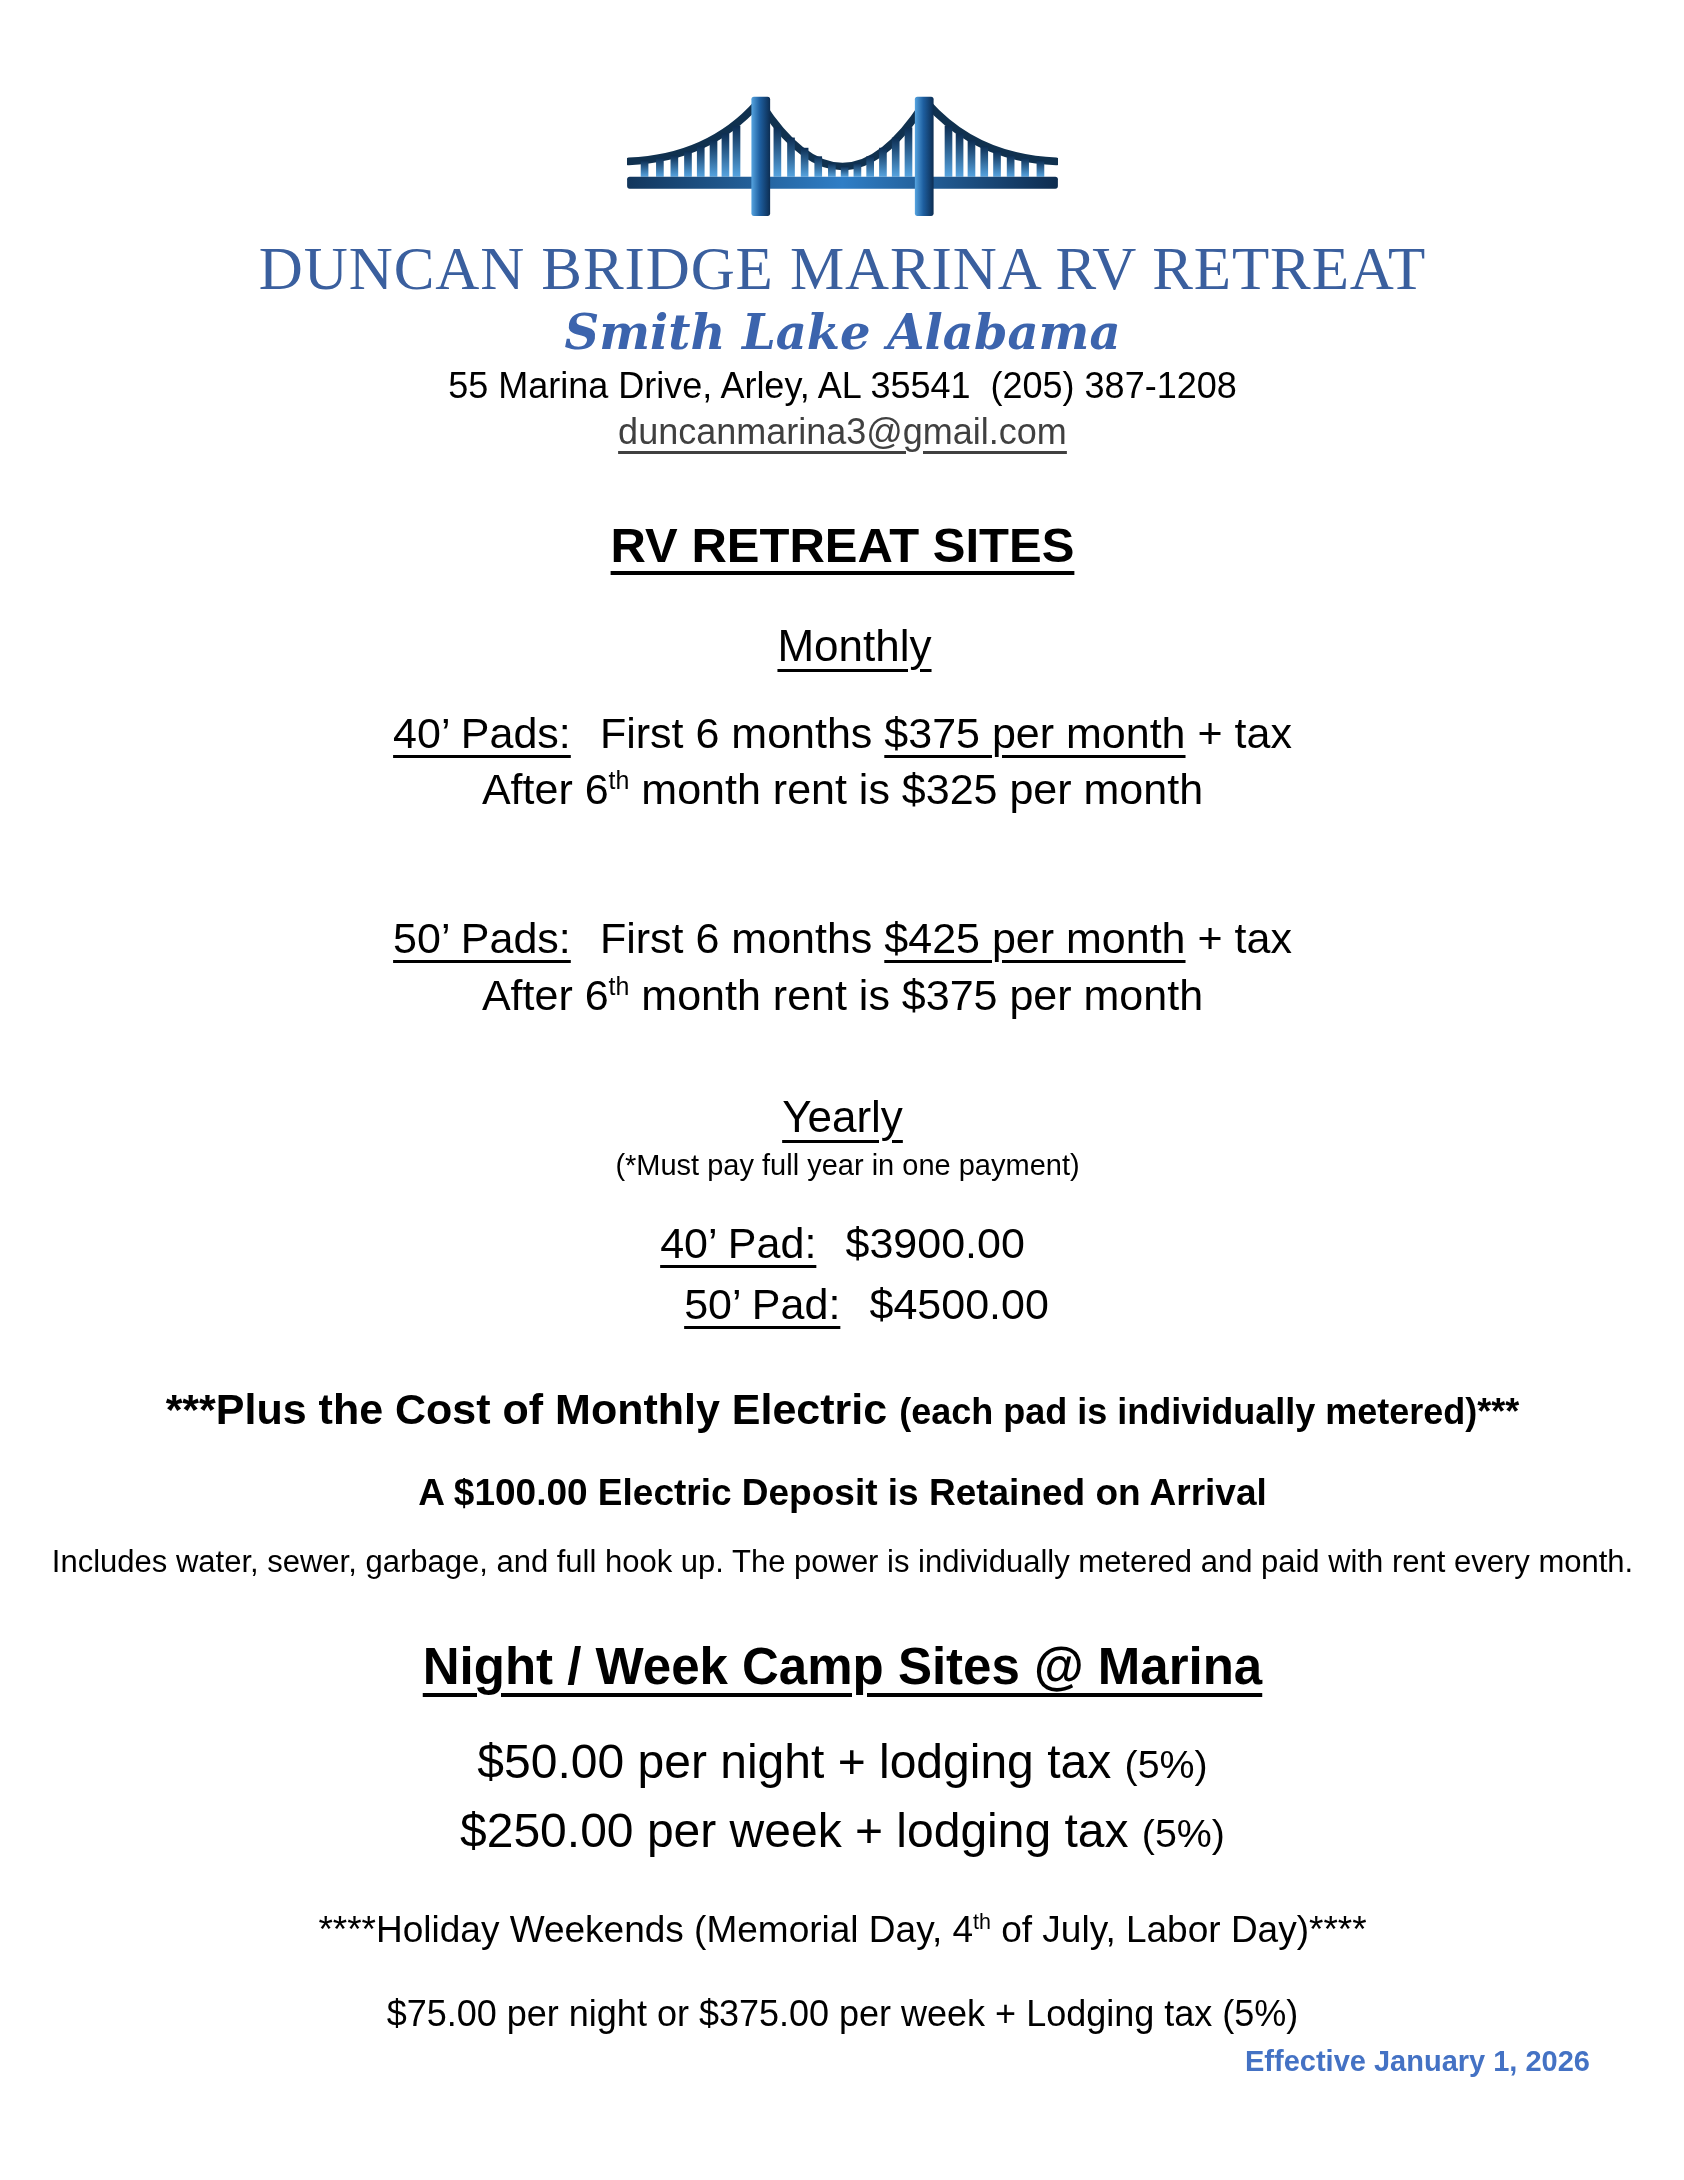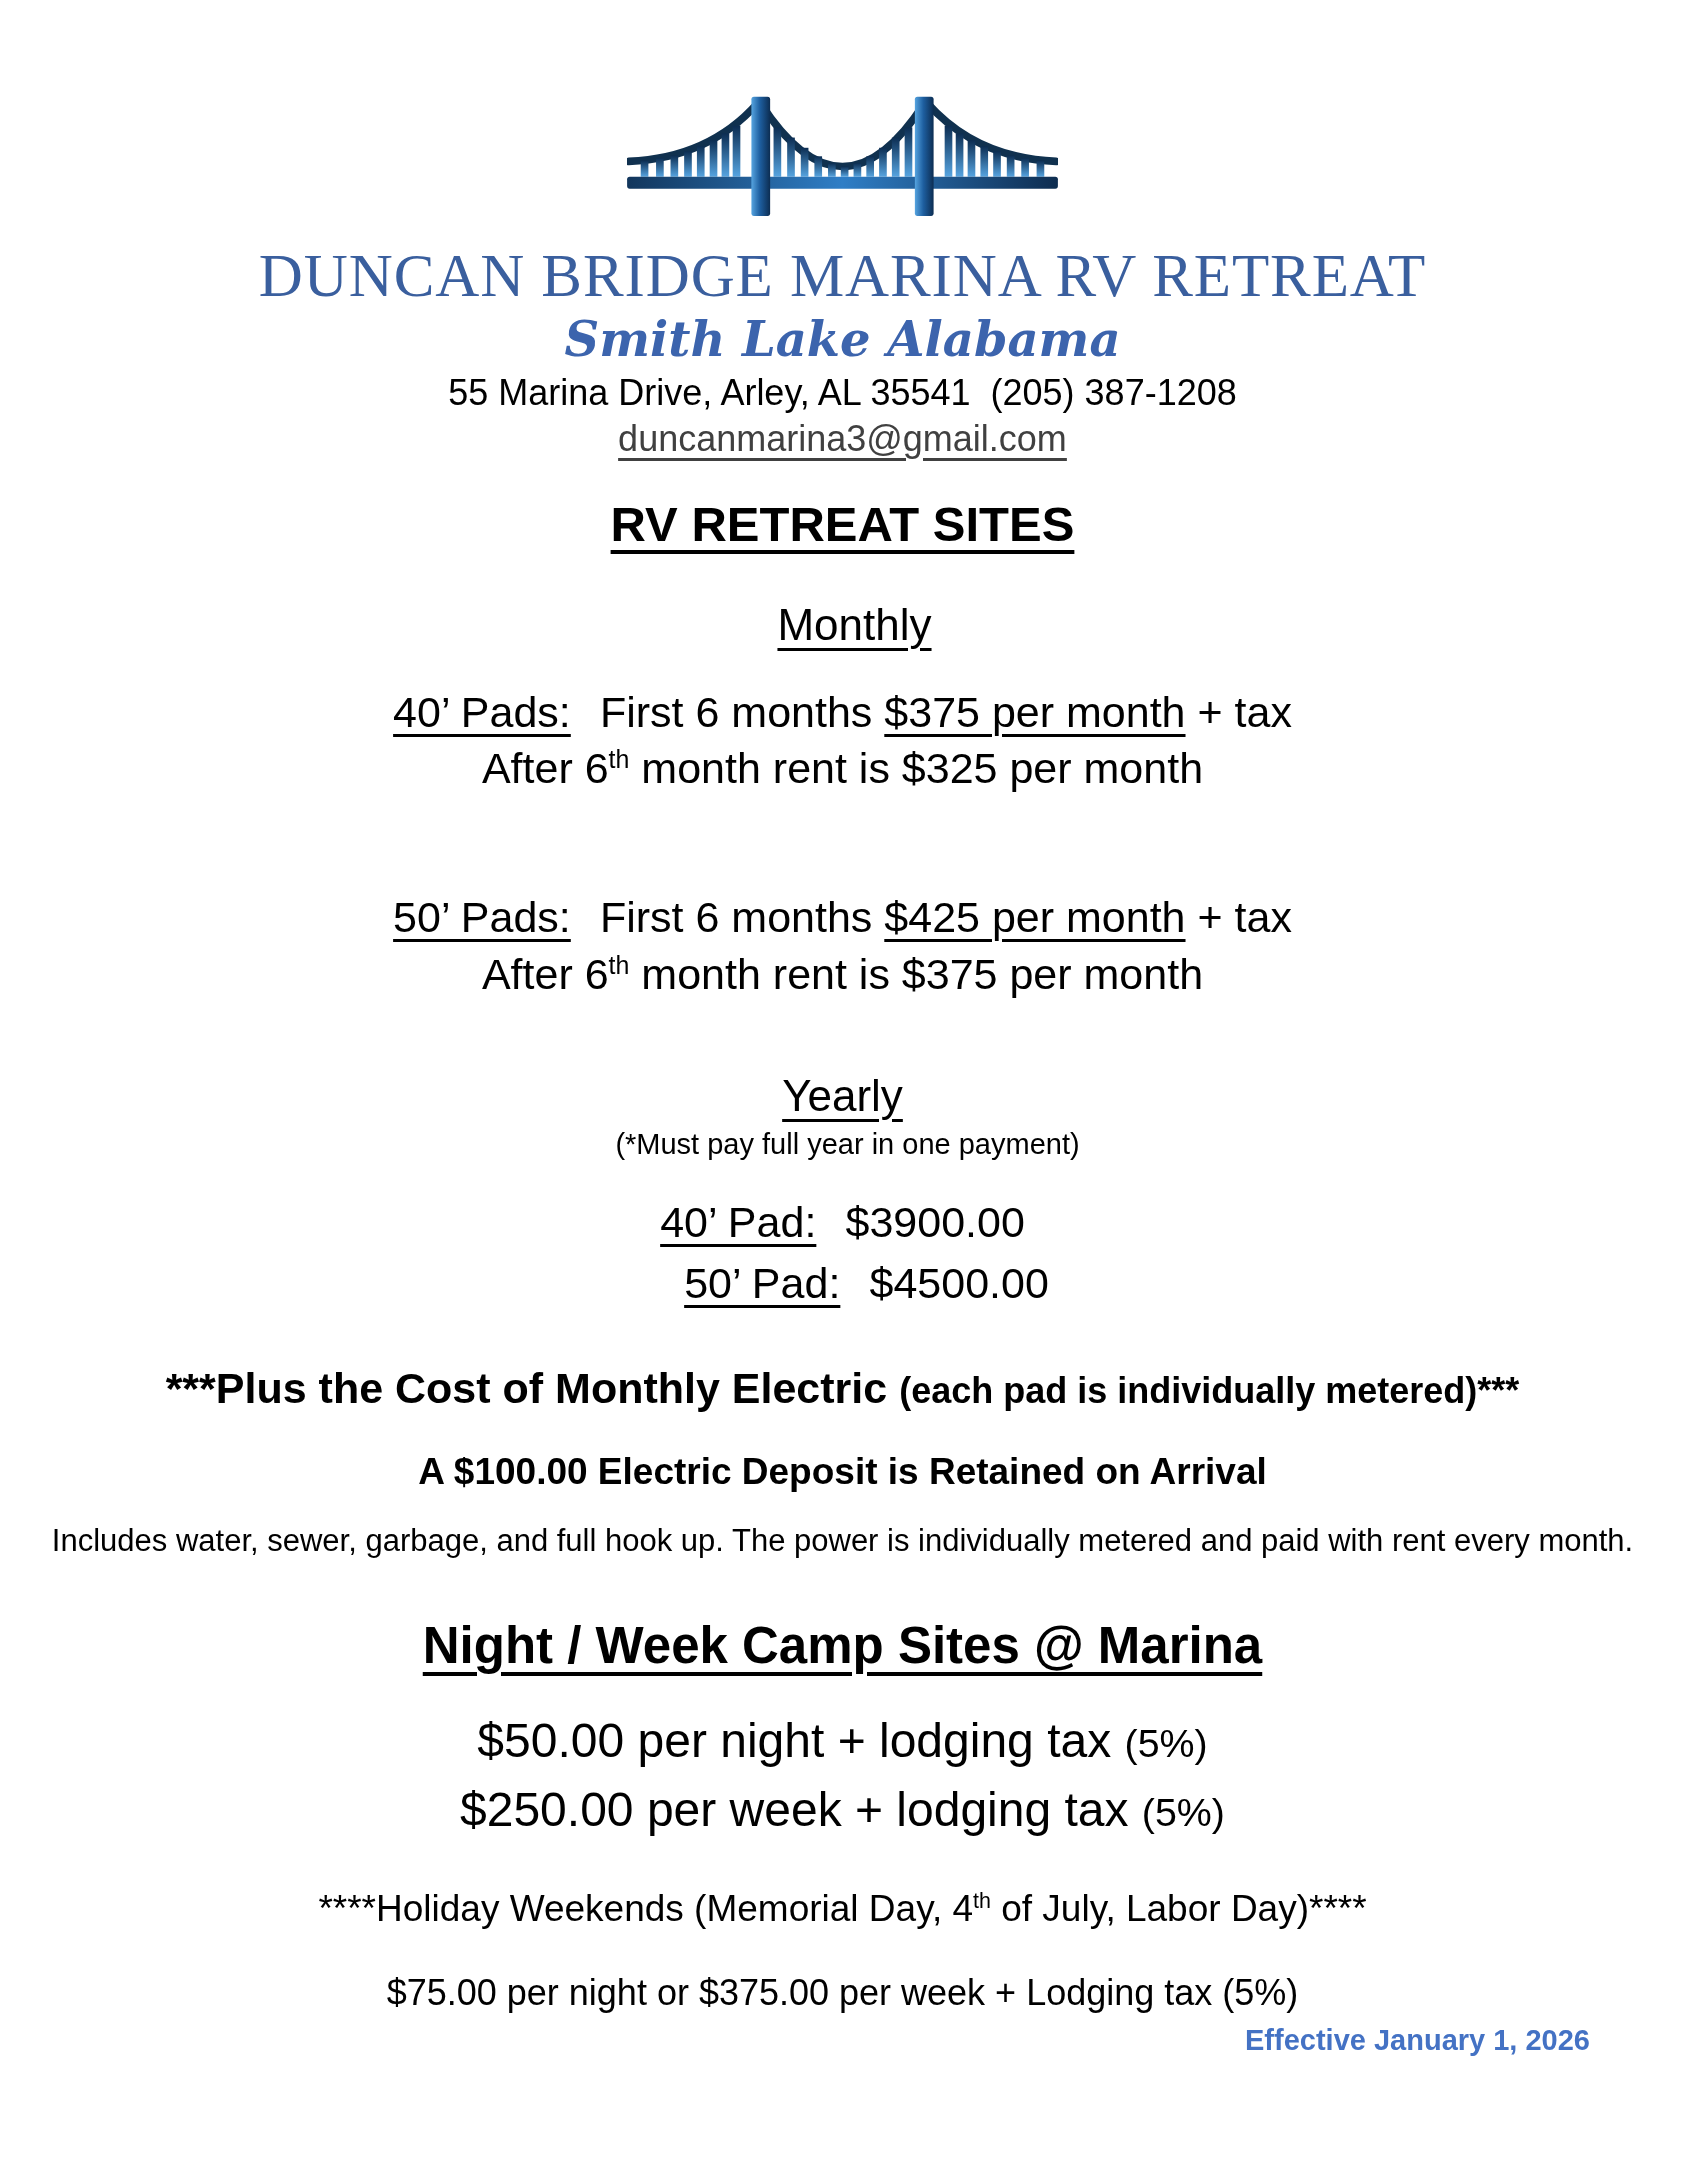--- a/index.html
+++ b/index.html
@@ -12,21 +12,21 @@
     overflow: hidden;
   }
   .page {
     width: 1685px;
     height: 2181px;
     background: #fff;
     text-align: center;
   }
   .logo-wrap { margin-top: 95px; height: 126px; display: flex; justify-content: center; align-items: flex-start; }
   .doc-title {
-    margin-top: 18px;
+    margin-top: 11px;
     font-family: "Liberation Serif", serif;
     font-weight: 400;
     font-size: 61px;
     line-height: 1.2;
     letter-spacing: 0.9px;
     color: var(--title-blue, #3a5f9e);
   }
   .script {
     margin-top: -3.4px;
     font-family: "DejaVu Serif", serif;
@@ -39,21 +39,21 @@
   .addr { margin-top: 1.7px; font-size: 36px; line-height: 1.3; }
   .email-row { margin-top: -1.7px; font-size: 36px; line-height: 1.3; }
   .email-link {
     color: #404040;
     text-decoration: underline;
     text-decoration-thickness: 2.6px;
     text-underline-offset: 6.8px;
     cursor: pointer;
   }
   .h1 {
-    margin-top: 32px;
+    margin-top: 60px;
     font-size: 49px;
     line-height: 1.25;
     font-weight: 700;
     text-decoration: underline;
     text-decoration-thickness: 4.3px;
     text-underline-offset: 8.5px;
   }
   .h2 {
     font-size: 44px;
     line-height: 1.25;

